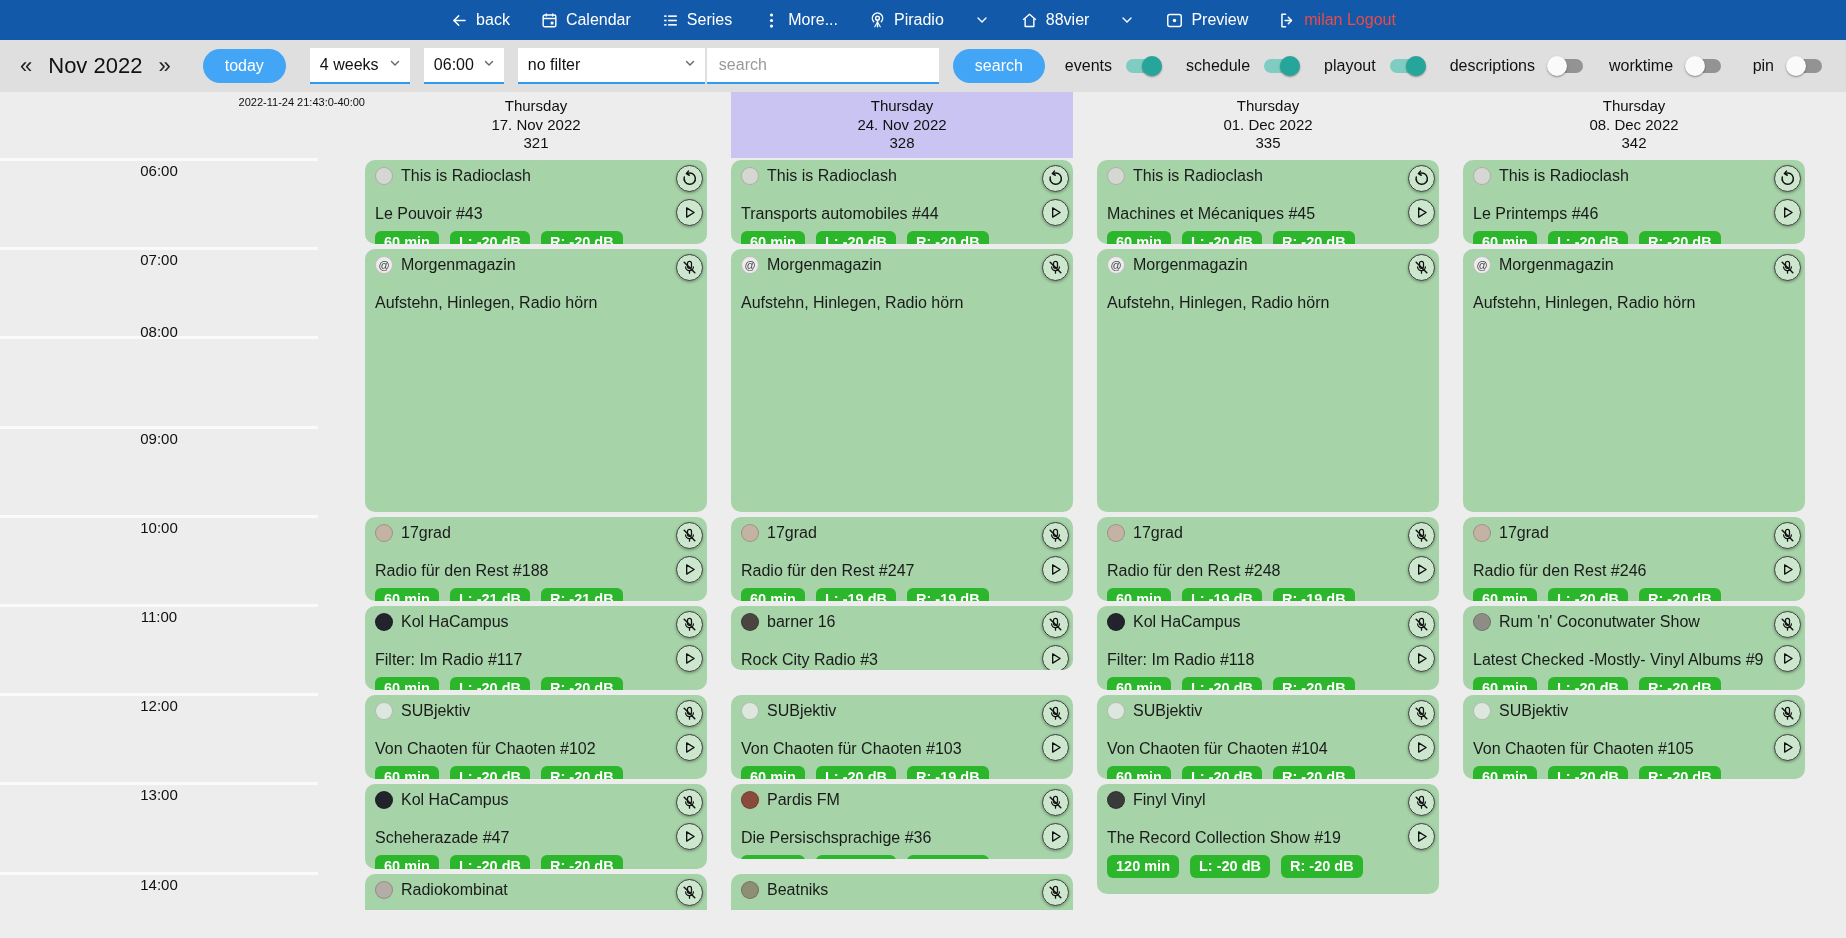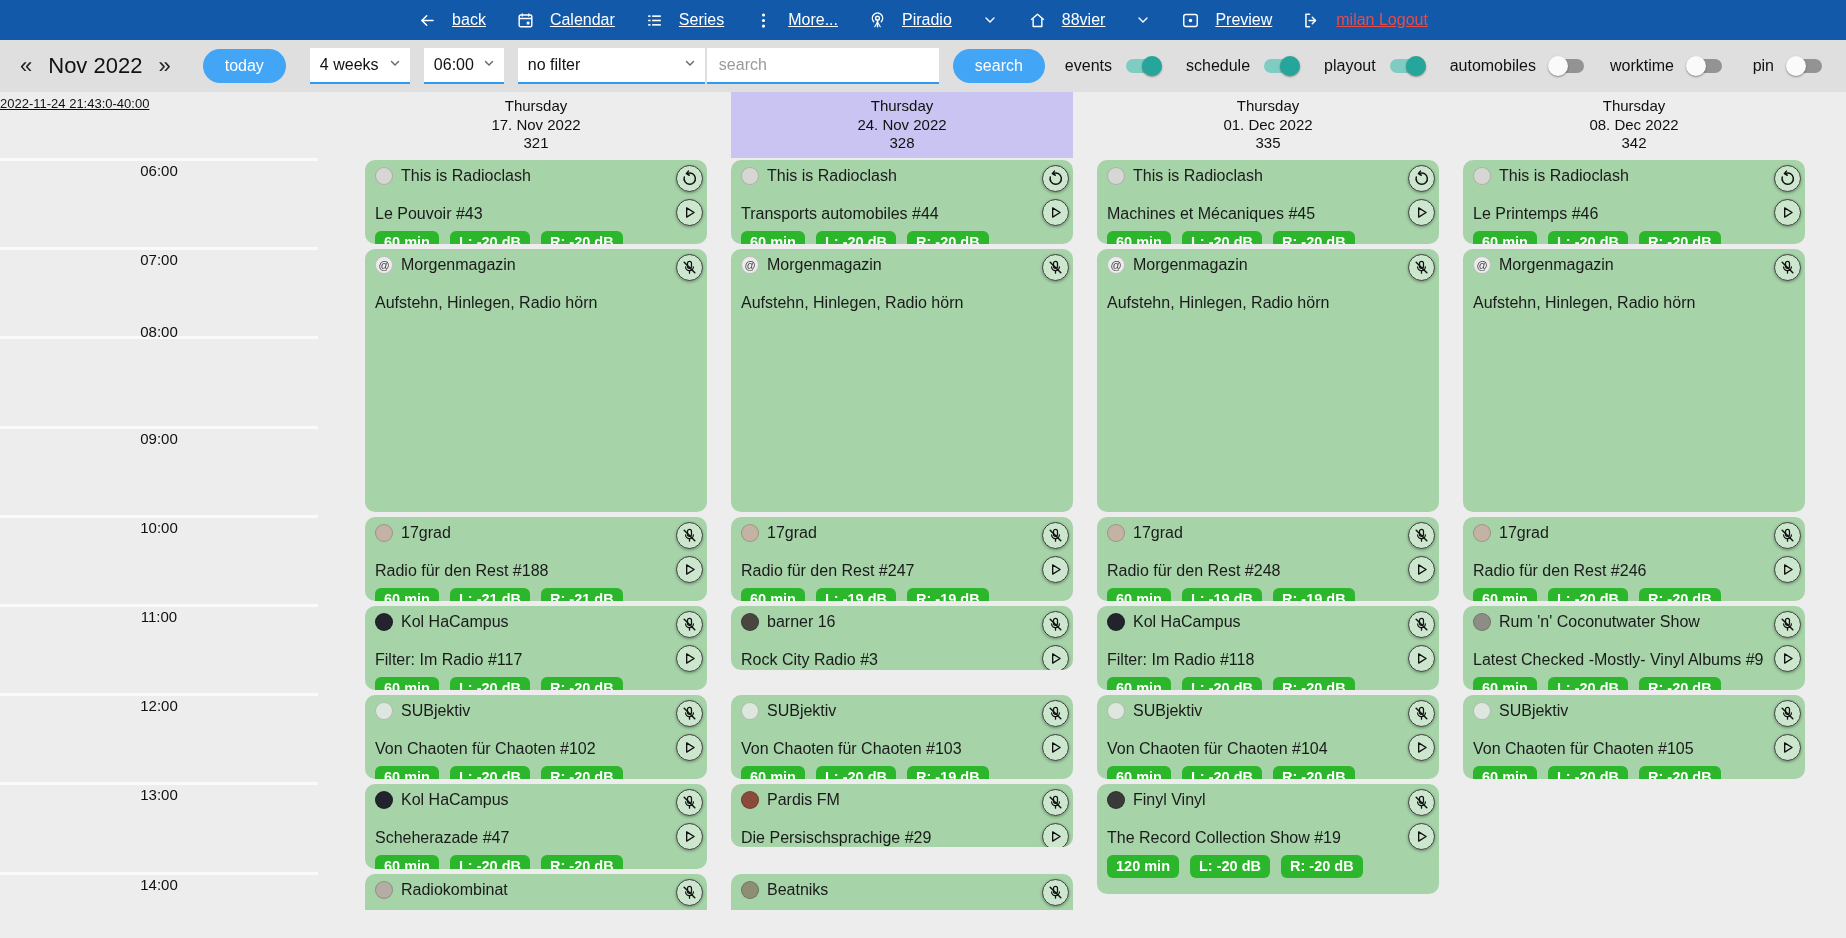--- a/index.html
+++ b/index.html
@@ -11,21 +11,21 @@
   }
   .app { position:relative; width:1846px; height:938px; background:#ededed; overflow:hidden; }
 
   
   .navbar {
     position:absolute; top:0; left:0; width:1846px; height:40px;
     background:#1259a9; color:#fff;
     display:flex; align-items:center; justify-content:center; gap:30px;
     font-size:16px;
   }
-  .nav-item { display:flex; align-items:center; gap:15px; cursor:pointer; white-space:nowrap;text-decoration:underline; }
+  .nav-item { display:flex; align-items:center; gap:7px; cursor:pointer; white-space:nowrap; }
   .nav-item svg { width:19px; height:19px; display:block; }
   .nav-chevron svg { width:16px; height:16px; }
   .nav-logout { color:#ea4b47; }
 
   
   .toolbar {
     position:absolute; top:40px; left:0; width:1846px; height:52px;
     background:#dfdfdf; color:#111;
     display:flex; align-items:center; padding:0 14px;
     font-size:16px;
@@ -60,21 +60,21 @@
                box-shadow:0 1px 2px rgba(0,0,0,.4); }
   .tgl.on  { background:#7fccc3; }
   .tgl.on .knob { right:-2px; background:#26a69a; }
   .tgl.off { background:#939393; }
   .tgl.off .knob { left:-2px; background:#fafafa; }
   .pin-group { margin-left:auto; display:flex; align-items:center; margin-right:10px; }
 
   
   .timestamp {
     position:absolute; top:96px; left:0; width:365px;
-    text-align:left; font-size:13px; color:#101010; white-space:nowrap;text-decoration:underline;
+    text-align:right; font-size:11px; color:#101010; white-space:nowrap;
   }
   .day-head {
     position:absolute; top:92px; height:66px; width:342px;
     text-align:center; font-size:15px; line-height:18.5px; color:#101010;
     padding-top:5px;
   }
   .day-head.highlight { background:#cac4f3; }
 
   
   .grid { position:absolute; top:158px; left:0; width:1846px; height:752px; overflow:hidden; }
@@ -246,21 +246,21 @@
     <span class="tgl-label">schedule</span>
     <div class="tgl on">
         <div class="knob"></div>
       </div>
 
     <span class="tgl-label">playout</span>
     <div class="tgl on">
         <div class="knob"></div>
       </div>
 
-    <span class="tgl-label">automobiles</span>
+    <span class="tgl-label">descriptions</span>
     <div class="tgl off">
         <div class="knob"></div>
       </div>
 
     <span class="tgl-label">worktime</span>
     <div class="tgl off">
         <div class="knob"></div>
       </div>
 
     <div class="pin-group">
@@ -596,26 +596,26 @@
               <path d="M4.5 4.5l15 15" stroke-width="2.1"></path>
             </svg>
           </div>
           <div class="icon-btn">
             <svg viewBox="0 0 24 24" fill="none" stroke="#111" stroke-width="1.9" stroke-linejoin="round">
               <path d="M8 5.5v13l10.5-6.5z"></path>
             </svg>
           </div>
         </div>
       </div>
-      <div class="event" style="left: 731px; top: 626.4px; height: 63px;">
+      <div class="event" style="left: 731px; top: 626.4px; height: 75px;">
         <div class="ev-title">
           <span class="avatar" style="background: rgb(138, 74, 60);"></span>
           <span>Pardis FM</span>
         </div>
-        <div class="ev-sub">Die Persischsprachige #29</div>
+        <div class="ev-sub">Die Persischsprachige #36</div>
         <div class="badges">
           <span class="badge">60 min</span>
           <span class="badge">L: -20 dB</span>
           <span class="badge">R: -20 dB</span>
         </div>
         <div class="ev-icons">
           <div class="icon-btn">
             <svg viewBox="0 0 24 24" fill="none" stroke="#111" stroke-width="1.8" stroke-linecap="round">
               <rect x="9.2" y="3.2" width="5.6" height="10" rx="2.8"></rect>
               <path d="M6.5 11a5.5 5.5 0 0 0 11 0"></path>

